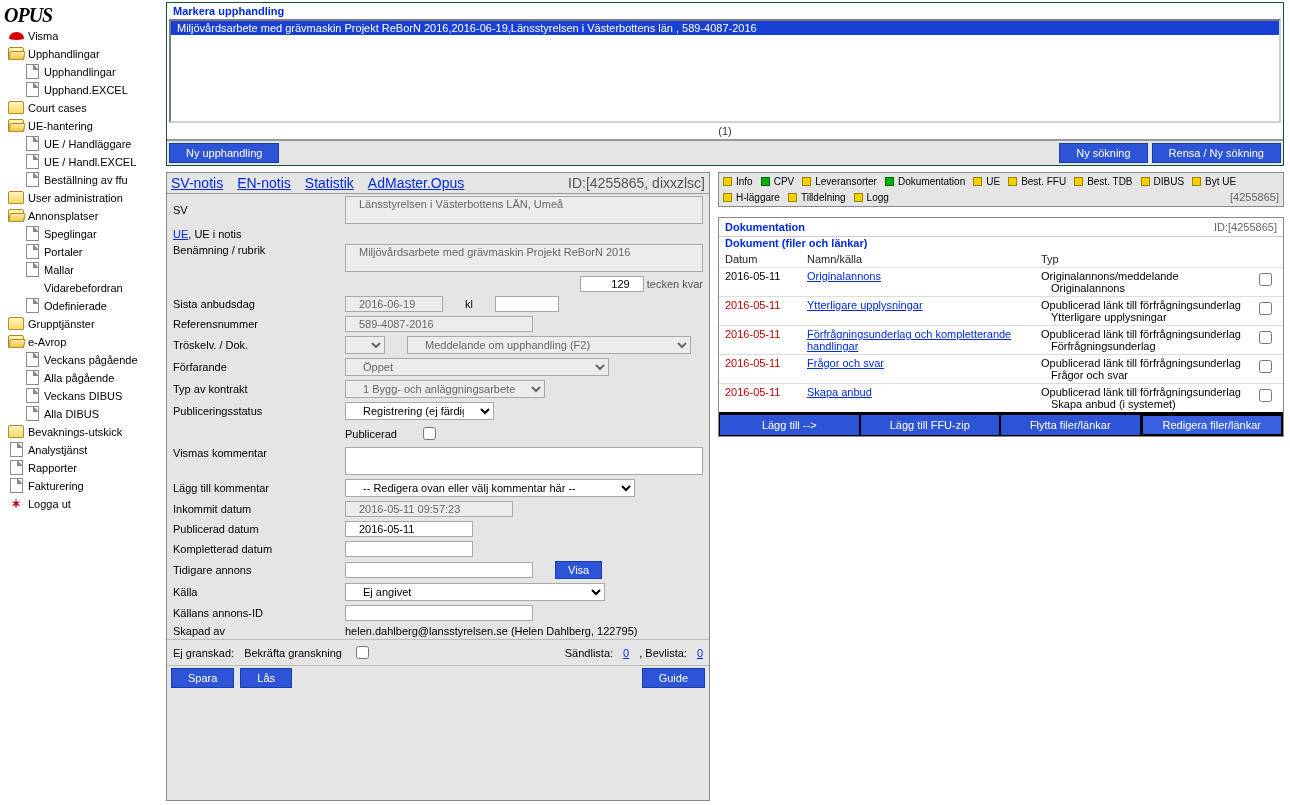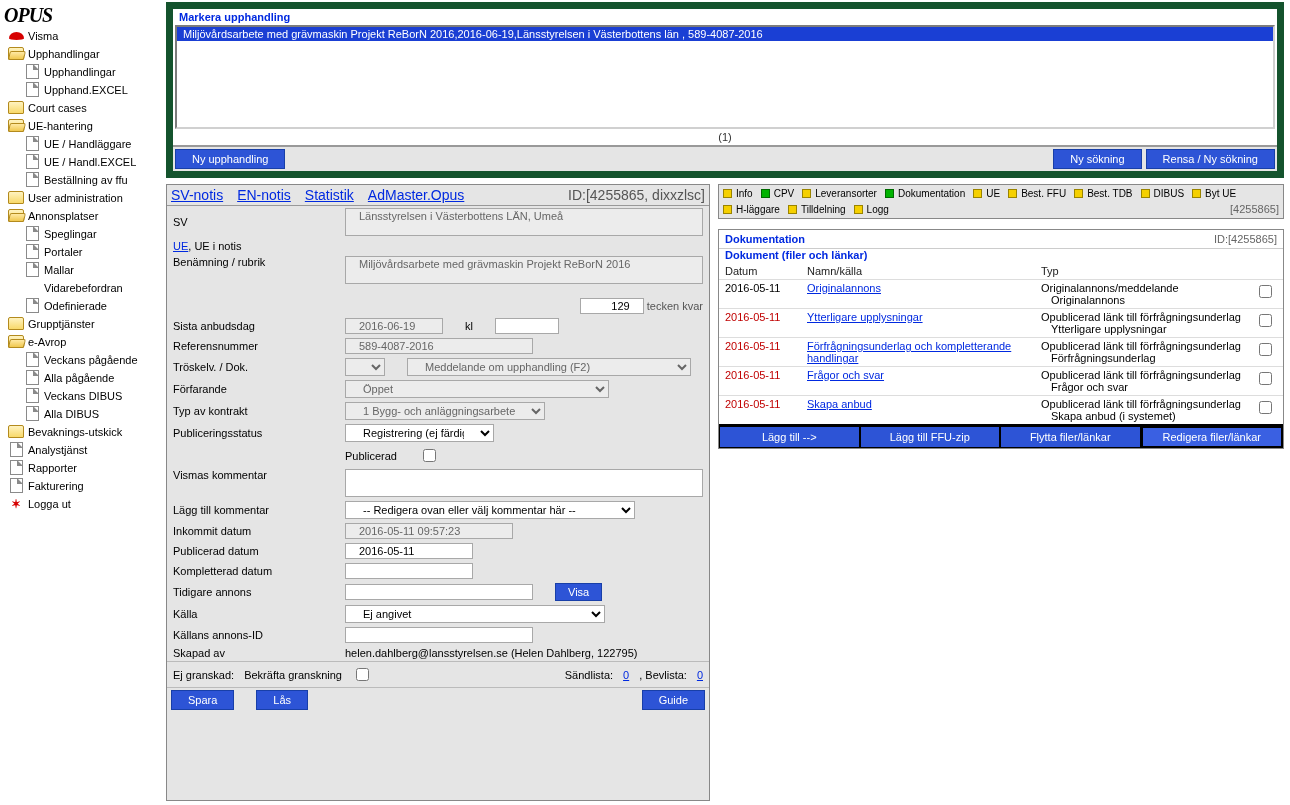--- a/index.html
+++ b/index.html
@@ -16,21 +16,21 @@
   .tree-row.depth2{padding-left:20px}
   .tree-row .lbl{flex:1}
   
   .folder-icon{width:15px;height:11px;background:linear-gradient(#fff3c0,#f8d96a);border:1px solid #b38a1d;border-radius:2px 2px 1px 1px;position:relative}
   .folder-icon.open::after{content:"";position:absolute;left:-1px;right:-1px;bottom:-1px;height:7px;background:linear-gradient(#ffe9a3,#f0c84f);border:1px solid #b38a1d;border-radius:2px;transform:skewX(-12deg);transform-origin:bottom left}
   .page-icon{width:11px;height:13px;background:#fff;border:1px solid #8a8a8a;position:relative}
   .page-icon::before{content:"";position:absolute;right:-1px;top:-1px;border:3px solid transparent;border-left-color:#8a8a8a;border-bottom-color:#8a8a8a}
   .logout-icon{color:#d60000;font-weight:bold;font-size:12px}
   .visma-icon{width:15px;height:8px;background:#d60000;border-radius:50% 50% 50% 50%/80% 80% 20% 20%}
   
-  .panel{border:7px solid #14532d;margin-bottom:6px}
+  .panel{border:1px solid #14532d;margin-bottom:6px}
   .panel-title{font-weight:bold;color:#0029e0;padding:2px 6px;background:#fff}
   .sel-list{height:100px;overflow:auto;border:2px inset #d0d0d0;background:#fff;margin:0 2px}
   .sel-item{background:#1a3fd4;color:#fff;padding:1px 6px}
   .count-row{text-align:center;padding:2px;color:#333}
   .btn-bar{display:flex;background:#e5e5e5;padding:2px;border-top:2px solid #999;gap:4px}
   .btn{background:#2d54d6;color:#fff;border:1px solid #183fa8;padding:3px 16px;font-size:11px;cursor:pointer}
   .spacer{flex:1}
   
   #lower{flex:1;display:flex;gap:8px;overflow:hidden}
   #form-pane{flex:0 0 540px;display:flex;flex-direction:column;border:1px solid #888;background:#e5e5e5}
@@ -38,21 +38,21 @@
   
   .tab-row{display:flex;align-items:center;background:#e5e5e5;padding:2px 4px;gap:14px;border-bottom:1px solid #999;font-size:14px}
   .tab-row .r{margin-left:auto;color:#555}
   .field{display:flex;align-items:center;padding:2px 6px;gap:22px}
   .field .flabel{width:150px}
   .field textarea,.field input[type=text],.field select{font-family:inherit;font-size:11px;border:1px solid #a8a8a8;background:#fff;padding:1px 13px}
   .ro{background:#ececec!important;color:#666}
   .note{color:#555}
   .mini-in{width:70px}
   .foot-row{display:flex;align-items:center;padding:3px 6px;gap:10px;background:#e5e5e5;border-top:1px solid #bbb}
-  .foot-btns{display:flex;gap:22px;padding:2px 4px;background:#e5e5e5;border-top:1px solid #bbb}
+  .foot-btns{display:flex;gap:6px;padding:2px 4px;background:#e5e5e5;border-top:1px solid #bbb}
   
   .chip-bar{border:1px solid #888;padding:3px 4px;background:#e5e5e5;display:flex;flex-wrap:wrap;gap:4px 8px;align-items:center}
   .chip{display:inline-flex;align-items:center;gap:4px;font-size:10px;cursor:pointer}
   .chip .sq{width:7px;height:7px;display:inline-block}
   .chip .sq.y{background:#f5d000;border:1px solid #9a8400}
   .chip .sq.g{background:#00b300;border:1px solid #006a00}
   .chip-id{margin-left:auto;color:#666}
   .doc-panel{margin-top:10px;border:1px solid #888;background:#fff}
   .doc-title1{color:#0029e0;font-weight:bold;padding:3px 6px}
   .doc-title2{color:#0029e0;font-weight:bold;padding:0 6px 2px}
@@ -267,21 +267,21 @@
           <div class="flabel">SV</div>
           <textarea class="ro" rows="2" style="width: 330px; resize: none;" readonly="">Länsstyrelsen i Västerbottens LÄN, Umeå</textarea>
         </div>
         <div class="field">
           <div class="flabel"><a>UE</a><span>, UE i notis</span></div>
         </div>
         <div class="field" style="align-items:flex-start">
           <div class="flabel">Benämning / rubrik</div>
           <div>
             <textarea class="ro" rows="2" style="width: 330px; resize: none;" readonly="">Miljövårdsarbete med grävmaskin Projekt ReBorN 2016</textarea>
-            <div style="text-align:right;margin-top:12px">
+            <div style="text-align:right;margin-top:2px">
               <input type="text" style="width: 36px; text-align: right;" value="129">
               <span class="note">tecken kvar</span>
             </div>
           </div>
         </div>
         <div class="field">
           <div class="flabel">Sista anbudsdag</div>
           <input type="text" class="ro mini-in" readonly="" value="2016-06-19" style="">
           <span>kl</span>
           <input type="text" style="width: 36px;">

